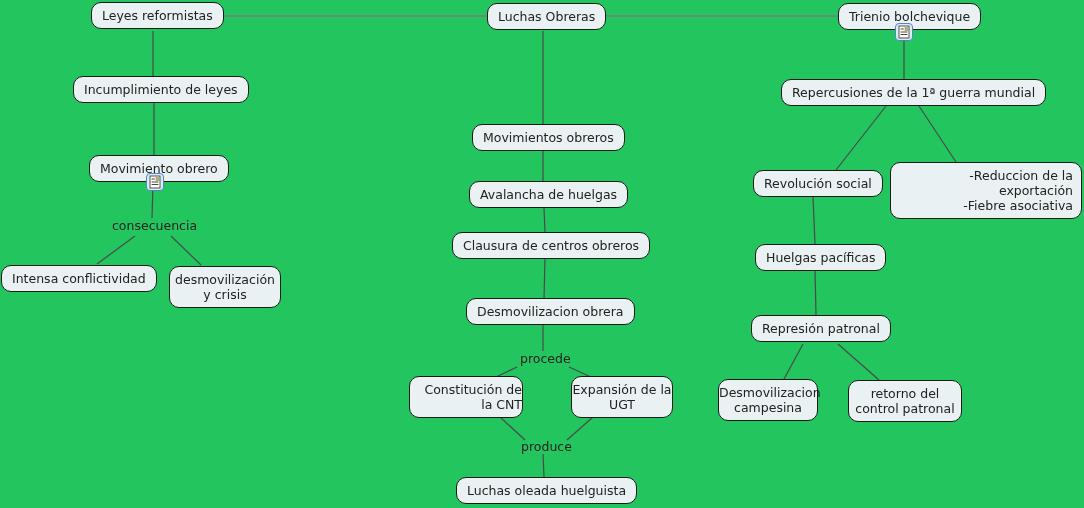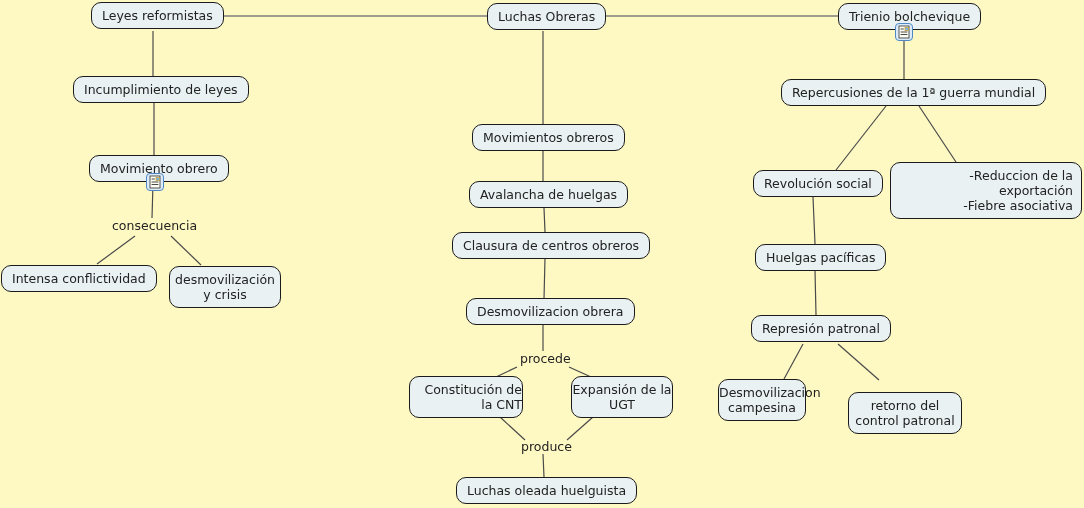--- a/index.html
+++ b/index.html
@@ -4,21 +4,21 @@
 <style>
   html, body {
     margin: 0;
     padding: 0;
     background: #ffffff;
   }
   #canvas {
     position: relative;
     width: 1084px;
     height: 508px;
-    background: #fef9c3;
+    background: #22c55e;
     font-family: "DejaVu Sans", "Liberation Sans", sans-serif;
     overflow: hidden;
   }
   #connectors {
     position: absolute;
     left: 0; top: 0;
     z-index: 0;
   }
   .node {
     position: absolute;
@@ -114,22 +114,22 @@
   <div class="node multiline" style="left:571px; top:376px; width:102px;">Expansión de la UGT</div>
   <div class="linking-phrase" style="left:521px; top:440px;">produce</div>
   <div class="node" style="left:456px; top:477px;">Luchas oleada huelguista</div>
 
   <div class="node" style="left:781px; top:79px;">Repercusiones de la 1ª guerra mundial</div>
   <div class="node" style="left:753px; top:170px;">Revolución social</div>
   <div class="node leftalign" style="left:890px; top:162px; width:192px;">-Reduccion de la exportación
 -Fiebre asociativa</div>
   <div class="node" style="left:755px; top:244px;">Huelgas pacíficas</div>
   <div class="node" style="left:751px; top:315px;">Represión patronal</div>
-  <div class="node multiline" style="left:718px; top:379px; width:88px;">Desmovilizacion campesina</div>
-  <div class="node multiline" style="left:848px; top:380px; width:114px;margin-top:12px;">retorno del control patronal</div>
+  <div class="node multiline" style="left:718px; top:379px; width:100px;">Desmovilizacion campesina</div>
+  <div class="node multiline" style="left:848px; top:380px; width:114px;">retorno del control patronal</div>
 
   <div class="resource-icon" style="left:146px; top:173px;">
     <svg width="18" height="18" viewBox="0 0 18 18">
       <rect x="0.5" y="0.5" width="17" height="17" rx="3.5" fill="#ddebf8" stroke="#4f86c6"></rect>
       <rect x="4" y="3" width="10" height="12" fill="#fffef4" stroke="#444" stroke-width="0.9"></rect>
       <rect x="10" y="4.5" width="3.6" height="3.2" fill="#7fb2e5" stroke="#c9a227" stroke-width="0.7"></rect>
       <line x1="5.6" y1="6" x2="8.8" y2="6" stroke="#333" stroke-width="0.9"></line>
       <line x1="5.6" y1="9" x2="12.4" y2="9" stroke="#333" stroke-width="0.9"></line>
       <line x1="5.6" y1="11.5" x2="12.4" y2="11.5" stroke="#333" stroke-width="0.9"></line>
     </svg>

